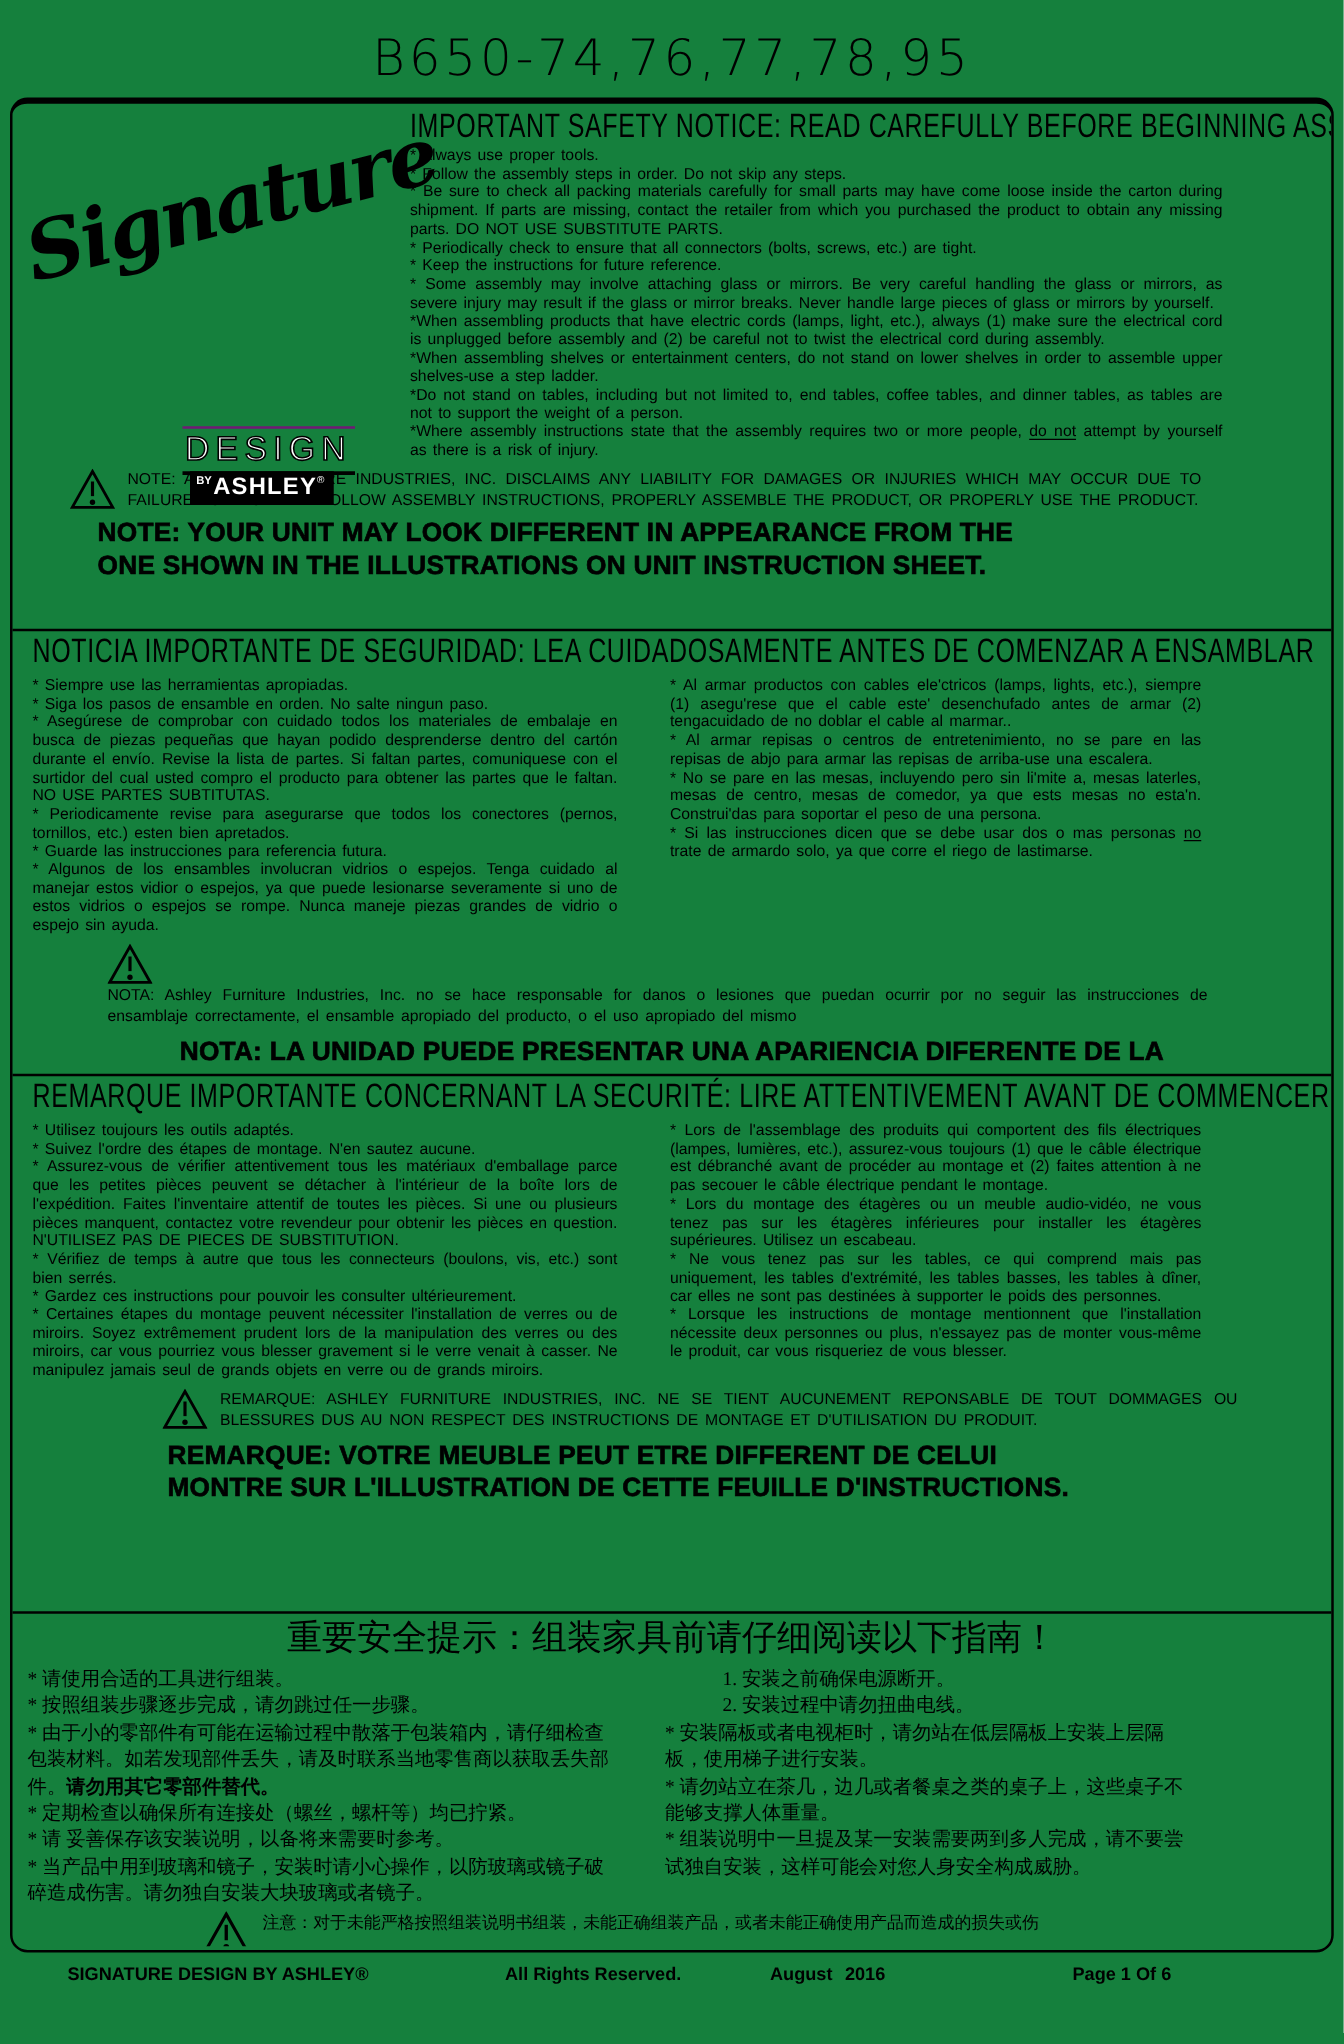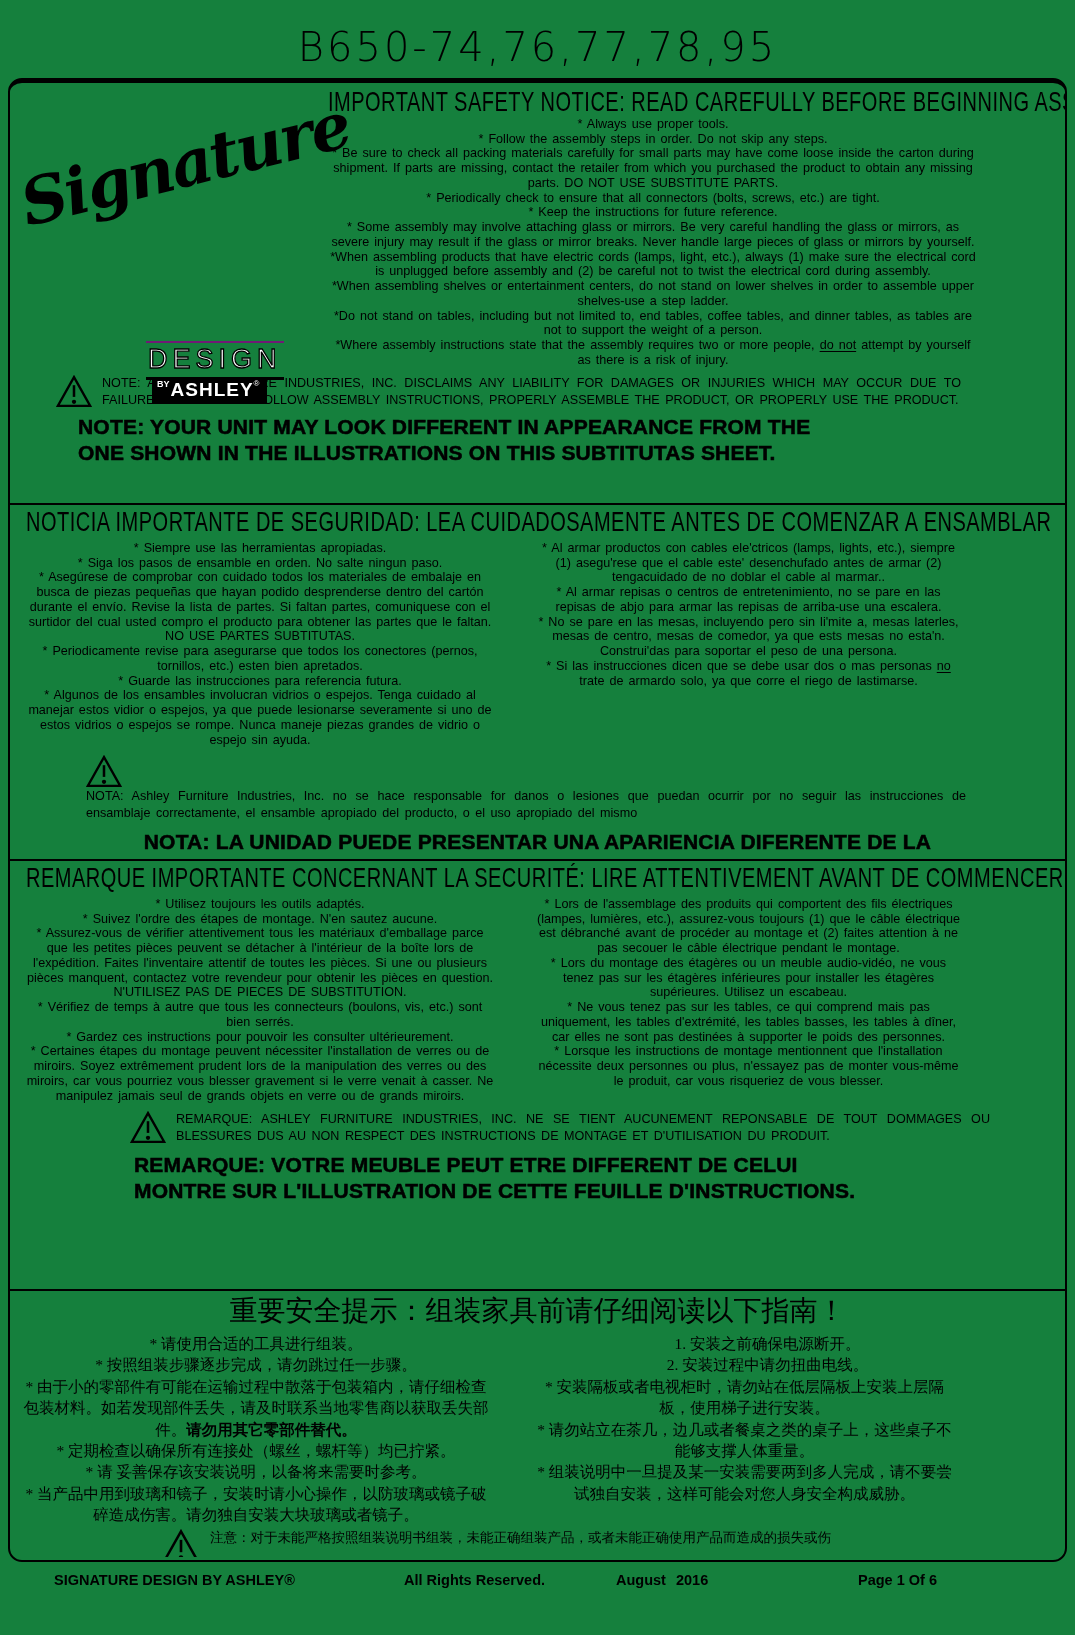--- a/index.html
+++ b/index.html
@@ -11,21 +11,21 @@
         border:2.5px solid #000;border-top-width:5px;border-radius:14px;}
   .section{box-sizing:border-box;overflow:hidden;}
   .sec-en{height:420px;position:relative;padding:6px 16px 0 16px;}
   .sec-es{height:356px;border-top:2.5px solid #000;padding:4px 16px 0 16px;}
   .sec-fr{height:430px;border-top:2.5px solid #000;padding:4px 16px 0 16px;}
   .sec-cn{height:268px;border-top:2.5px solid #000;padding:2px 12px 0 12px;}
   .sec-header{text-align:center;line-height:27px;white-space:nowrap;}
   .sec-header > span{display:inline-block;font-size:20px;letter-spacing:0.5px;
         transform:scaleY(1.35);transform-origin:center;font-stretch:condensed;}
   .bullets{font-size:12.6px;line-height:1.17;text-align:justify;word-spacing:1.5px;}
-  .bullet{margin:0;text-align:center;}
+  .bullet{margin:0;}
   .bullet.sub{margin-left:46px;}
   .cols{display:flex;margin-top:4px;}
   .col-l{width:468px;margin-right:42px;}
   .col-r{width:425px;}
   .warnrow{display:flex;align-items:flex-start;margin-top:8px;}
   .warn-tri{flex:0 0 auto;margin-right:10px;}
   .warn-text{font-size:12.6px;line-height:1.3;word-spacing:2px;text-align:justify;}
   .bignote{font-weight:bold;font-size:21px;line-height:1.22;letter-spacing:0.2px;
         -webkit-text-stroke:0.55px #000;}
   .en-text{margin-left:302px;width:650px;}
@@ -99,21 +99,21 @@
         <svg class="warn-tri" width="36" height="33" viewBox="0 0 40 36">
           <path d="M20 2 L38 34 L2 34 Z" fill="none" stroke="#000" stroke-width="2.6"></path>
           <rect x="18.6" y="11" width="2.8" height="13" fill="#000"></rect>
           <circle cx="20" cy="29.5" r="2.4" fill="#000"></circle>
         </svg>
         <div class="warn-text">NOTE: ASHLEY FURNITURE INDUSTRIES, INC. DISCLAIMS ANY LIABILITY FOR DAMAGES OR INJURIES WHICH MAY OCCUR DUE TO FAILURE TO PROPERLY FOLLOW ASSEMBLY INSTRUCTIONS, PROPERLY ASSEMBLE THE PRODUCT, OR PROPERLY USE THE PRODUCT.</div>
       </div>
       <div class="bignote en-note">
 
       <div>NOTE: YOUR UNIT MAY LOOK DIFFERENT IN APPEARANCE FROM THE</div>
-          <div>ONE SHOWN IN THE ILLUSTRATIONS ON THIS SUBTITUTAS SHEET.</div>
+          <div>ONE SHOWN IN THE ILLUSTRATIONS ON UNIT INSTRUCTION SHEET.</div>
         </div>
     </div>
 
     <div class="section sec-es">
       <div class="sec-header"><span>NOTICIA IMPORTANTE DE SEGURIDAD: LEA CUIDADOSAMENTE ANTES DE COMENZAR A ENSAMBLAR</span></div>
       <div class="cols">
         <div class="col-l bullets">
 
         <div class="bullet">* Siempre use las herramientas apropiadas.</div>
             <div class="bullet">* Siga los pasos de ensamble en orden.  No salte ningun paso.</div>

